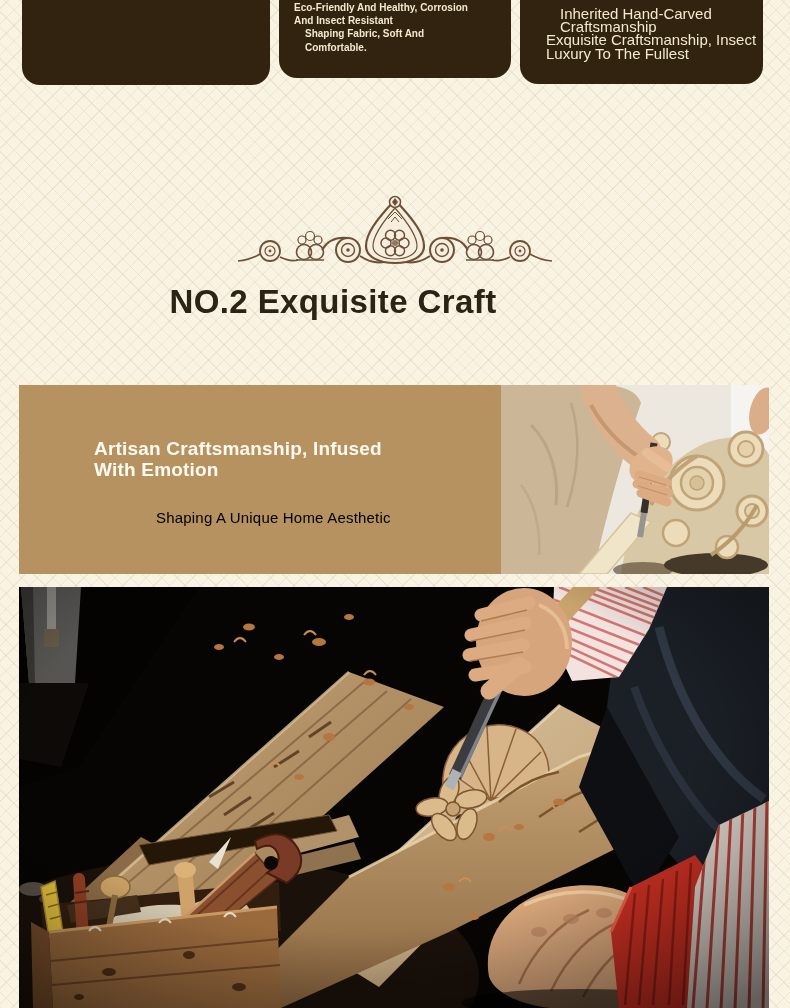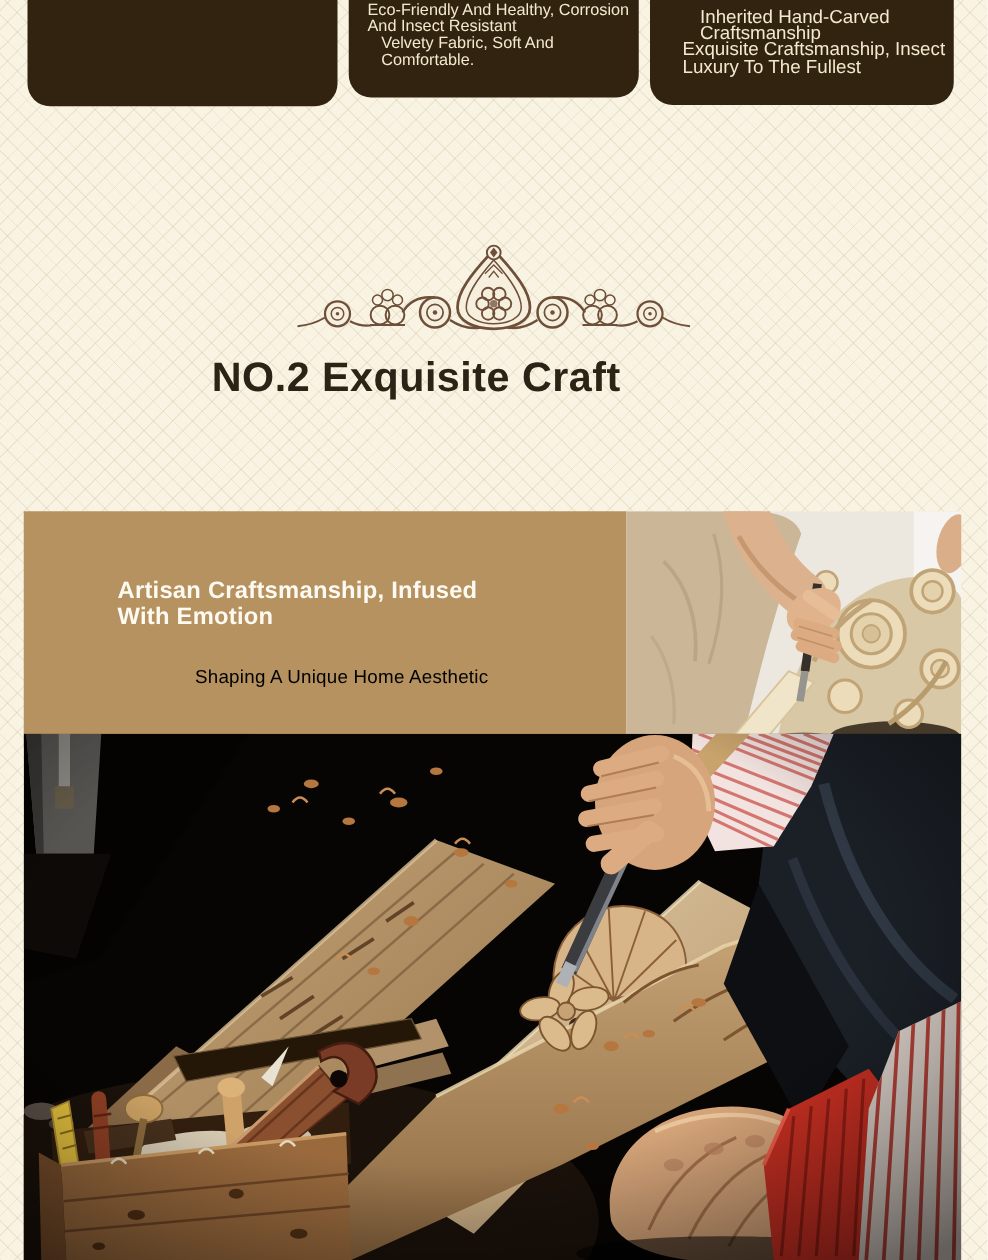--- a/index.html
+++ b/index.html
@@ -9,32 +9,32 @@
     background-color:#f8f3e2;
     background-image:
       repeating-linear-gradient(45deg, rgba(181,160,118,.16) 0 1px, transparent 1px 11px),
       repeating-linear-gradient(-45deg, rgba(181,160,118,.16) 0 1px, transparent 1px 11px);
   }
   
   .boxes{position:absolute;top:0;left:22px;width:741px;display:flex;gap:9px;}
   .fbox{flex:1;height:77px;background:#31230f;border-radius:0 0 18px 18px;color:#f3e9cf;overflow:hidden;}
   .fbox .ln{display:block;white-space:nowrap;}
   .fbox1{padding:8px 0 0 31px;font-size:21.5px;line-height:25px;font-weight:bold;letter-spacing:.2px;}
-  .fbox2{padding:1px 0 0 15px;font-size:13px;line-height:13.2px;font-weight:normal;}
+  .fbox2{padding:1px 0 0 15px;font-size:10px;line-height:13.2px;font-weight:bold;}
   .fbox3{padding:7px 0 0 26px;font-size:15px;line-height:13.2px;font-weight:normal;}
   .fbox .indent{padding-left:11px;}
   .fbox3 .indent{padding-left:14px;}
   
   .ornament{position:absolute;top:194px;left:180px;width:430px;height:80px;}
   .craft-title{
     position:absolute;top:283px;left:0;width:666px;margin:0;text-align:center;
     font-size:33px;line-height:38px;font-weight:bold;color:#2b2315;letter-spacing:.4px;
   }
   
-  .banner{position:absolute;top:409px;left:19px;width:750px;height:189px;display:flex;}
+  .banner{position:absolute;top:385px;left:19px;width:750px;height:189px;display:flex;}
   .banner-left{width:482px;height:189px;background:#b79261;position:relative;}
   .banner-title{
     position:absolute;top:53px;left:75px;width:332px;margin:0;
     font-size:19px;line-height:21px;font-weight:bold;color:#fdfaf1;letter-spacing:.2px;
   }
   .banner-subtitle{
     position:absolute;top:108px;left:121px;margin:16px;
     font-size:15px;line-height:17px;color:#000000;letter-spacing:.2px;
   }
   .banner-photo{width:268px;height:189px;display:block;}
@@ -45,21 +45,21 @@
 <body>
 
 <div class="page">
 
   <div class="boxes">
     <div class="fbox fbox1">
     </div>
     <div class="fbox fbox2">
       <span class="ln">Eco-Friendly And Healthy, Corrosion</span>
       <span class="ln">And Insect Resistant</span>
-      <span class="ln indent">Velvety Fabric, Soft And</span>
+      <span class="ln indent">Shaping Fabric, Soft And</span>
       <span class="ln indent">Comfortable.</span>
     </div>
     <div class="fbox fbox3">
       <span class="ln indent">Inherited Hand-Carved</span>
       <span class="ln indent">Craftsmanship</span>
       <span class="ln">Exquisite Craftsmanship, Insect</span>
       <span class="ln">Luxury To The Fullest</span>
     </div>
   </div>
 

